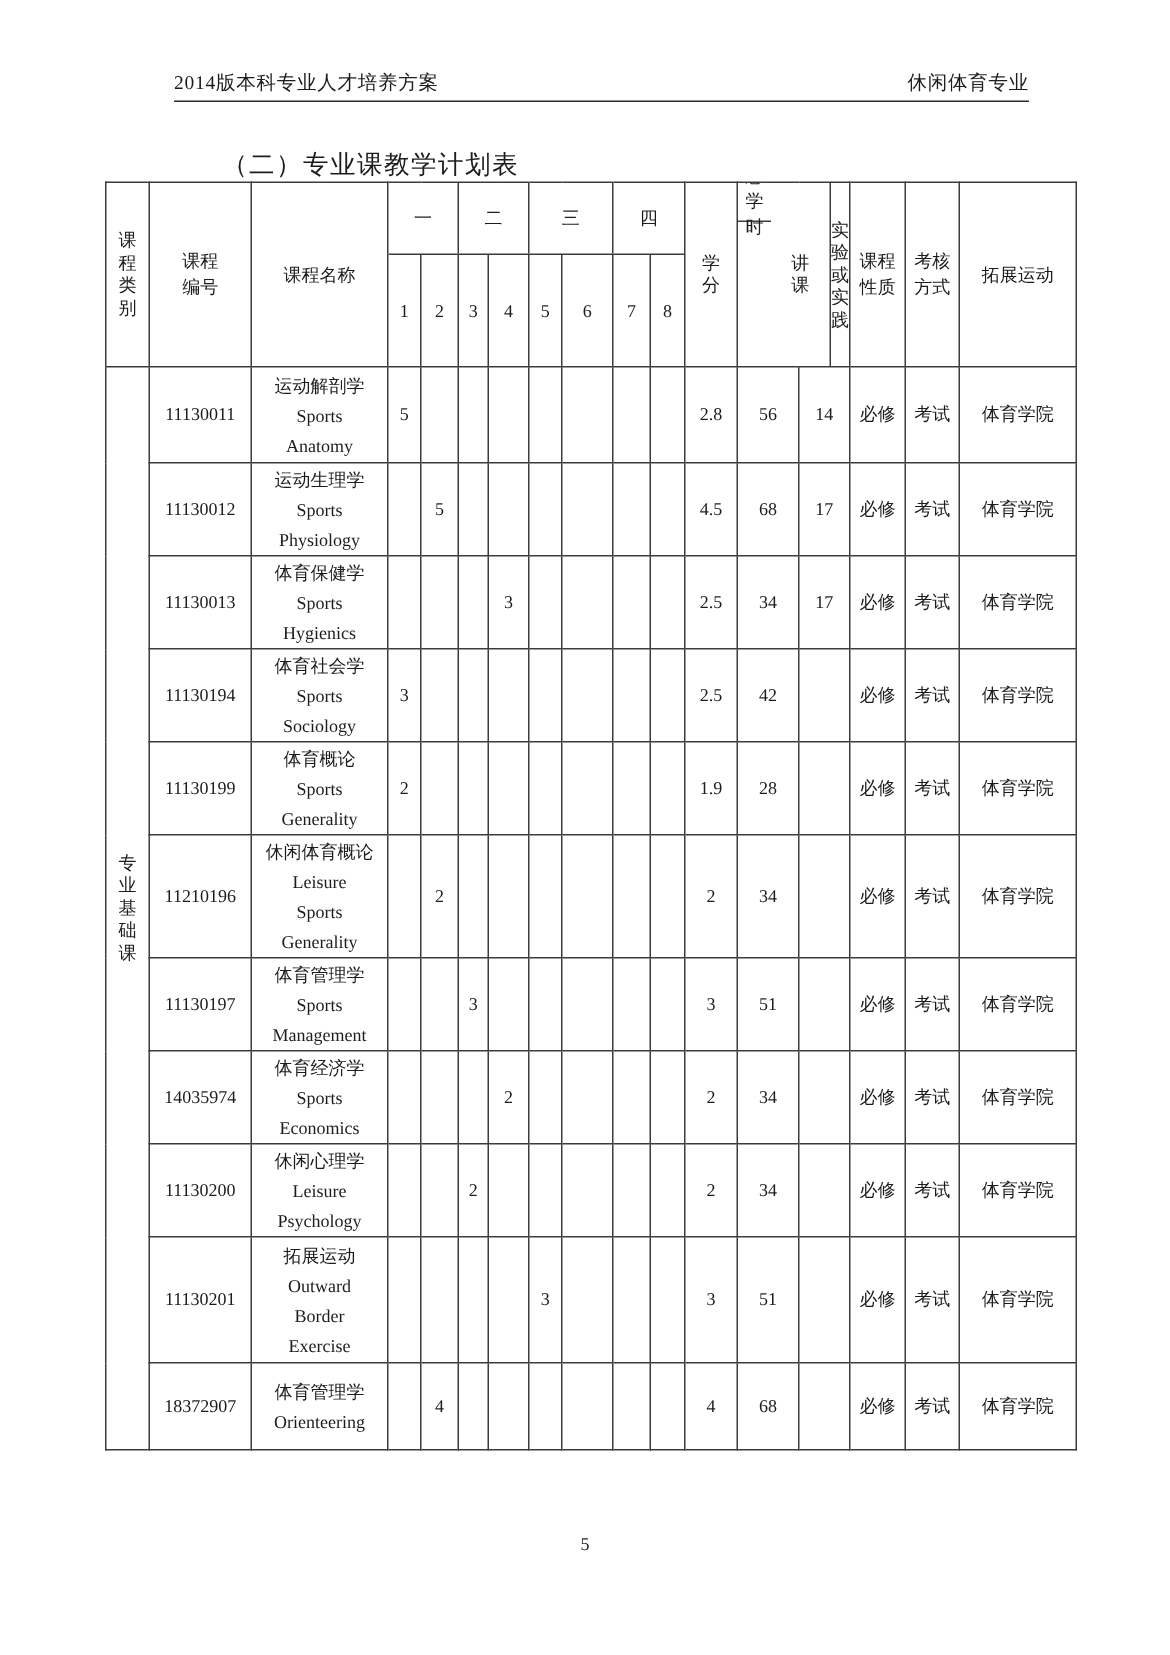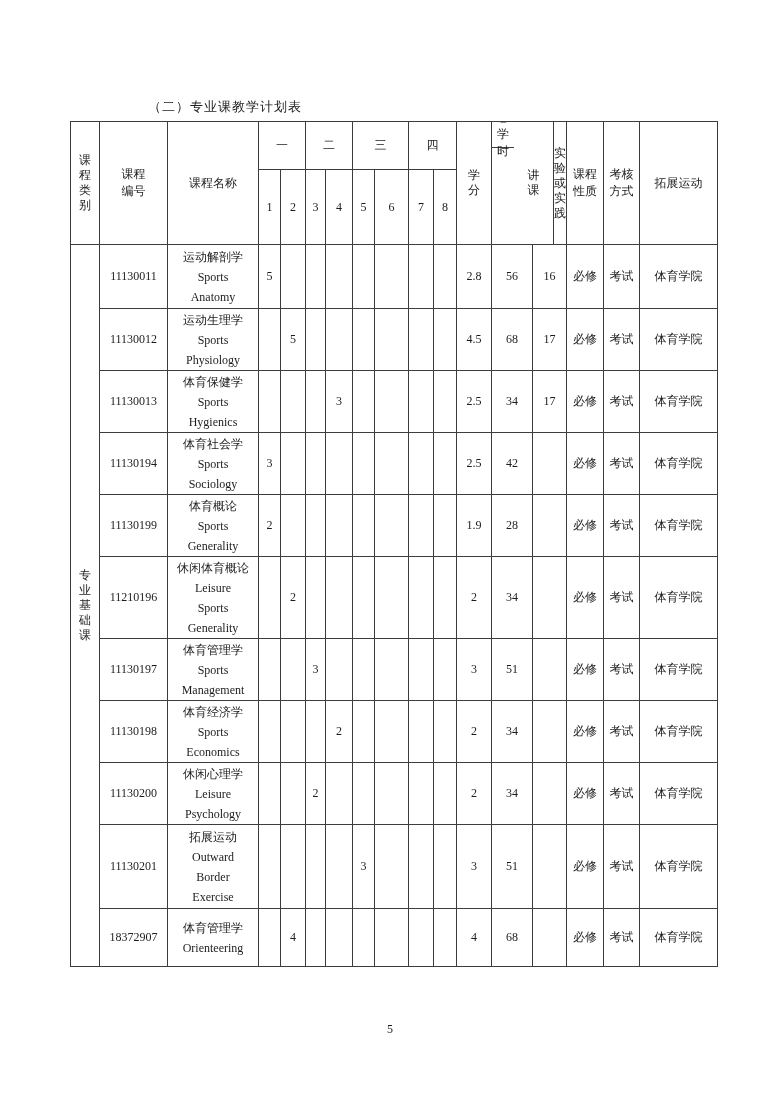--- a/index.html
+++ b/index.html
@@ -14,21 +14,21 @@
 
   
   .doc-header {
     position:absolute; left:116px; top:46px; width:570px;
     display:flex; justify-content:space-between; align-items:flex-end;
     border-bottom:1.5px solid #2a2a2a; padding-bottom:3px;
     font-size:13px; letter-spacing:0.5px;
   }
   .section-title {
     position:absolute; left:148px; top:98px;
-    font-size:13px; letter-spacing:1px;
+    font-size:17px; letter-spacing:1px;
   }
 
   
   table.plan {
     position:absolute; left:70px; top:121px;
     border-collapse:collapse; table-layout:fixed;
     width:647px;
   }
   table.plan td {
     border:1px solid #3c3c3c;
@@ -74,20 +74,24 @@
   .page-number {
     position:absolute; left:0; top:1022px; width:780px;
     text-align:center; font-size:12px;
   }
 </style>
 </head>
 <body>
 
 <div class="page">
 
+  <div class="doc-header">
+    <span>2014版本科专业人才培养方案</span>
+    <span>休闲体育专业</span>
+  </div>
 
   <div class="section-title">（二）专业课教学计划表</div>
 
   <table class="plan">
     <colgroup>
       <col style="width:29px">
         <col style="width:68px">
         <col style="width:91px">
       <col style="width:22px">
         <col style="width:25px">
@@ -170,21 +174,21 @@
       <td class="num">5</td>
       <td class="num"></td>
       <td class="num"></td>
       <td class="num"></td>
       <td class="num"></td>
       <td class="num"></td>
       <td class="num"></td>
       <td class="num"></td>
       <td class="num">2.8</td>
       <td class="num">56</td>
-      <td class="num">16</td>
+      <td class="num">14</td>
       <td>必修</td>
       <td>考试</td>
       <td>体育学院</td>
     </tr>
     <tr class="h62">
       <td class="cid">11130012</td>
       <td class="cname">运动生理学
 Sports
 Physiology</td>
       <td class="num"></td>
@@ -297,21 +301,21 @@
       <td class="num"></td>
       <td class="num"></td>
       <td class="num">3</td>
       <td class="num">51</td>
       <td class="num"></td>
       <td>必修</td>
       <td>考试</td>
       <td>体育学院</td>
     </tr>
     <tr class="h62">
-      <td class="cid">11130198</td>
+      <td class="cid">14035974</td>
       <td class="cname">体育经济学
 Sports
 Economics</td>
       <td class="num"></td>
       <td class="num"></td>
       <td class="num"></td>
       <td class="num">2</td>
       <td class="num"></td>
       <td class="num"></td>
       <td class="num"></td>

